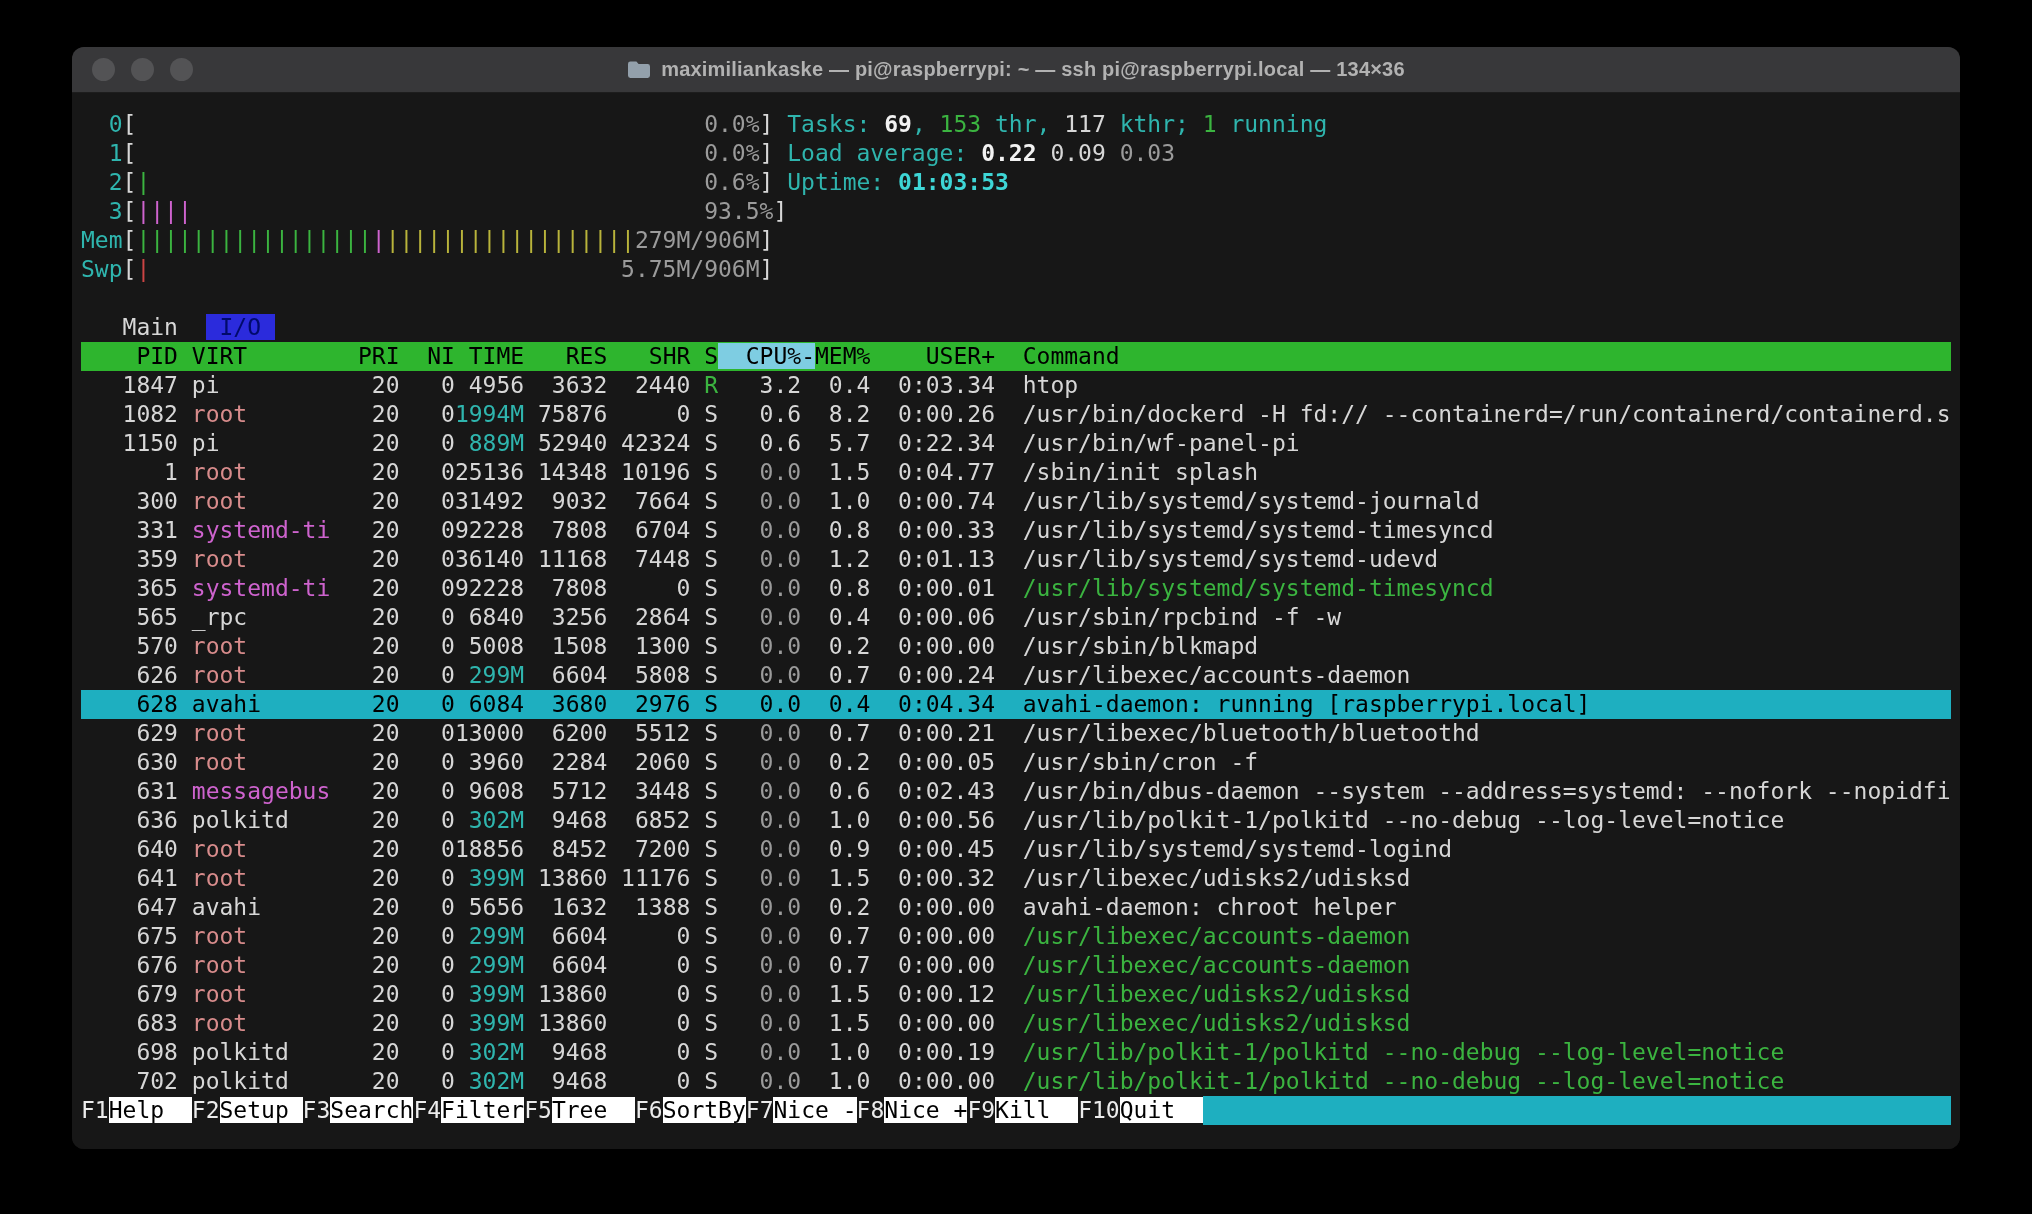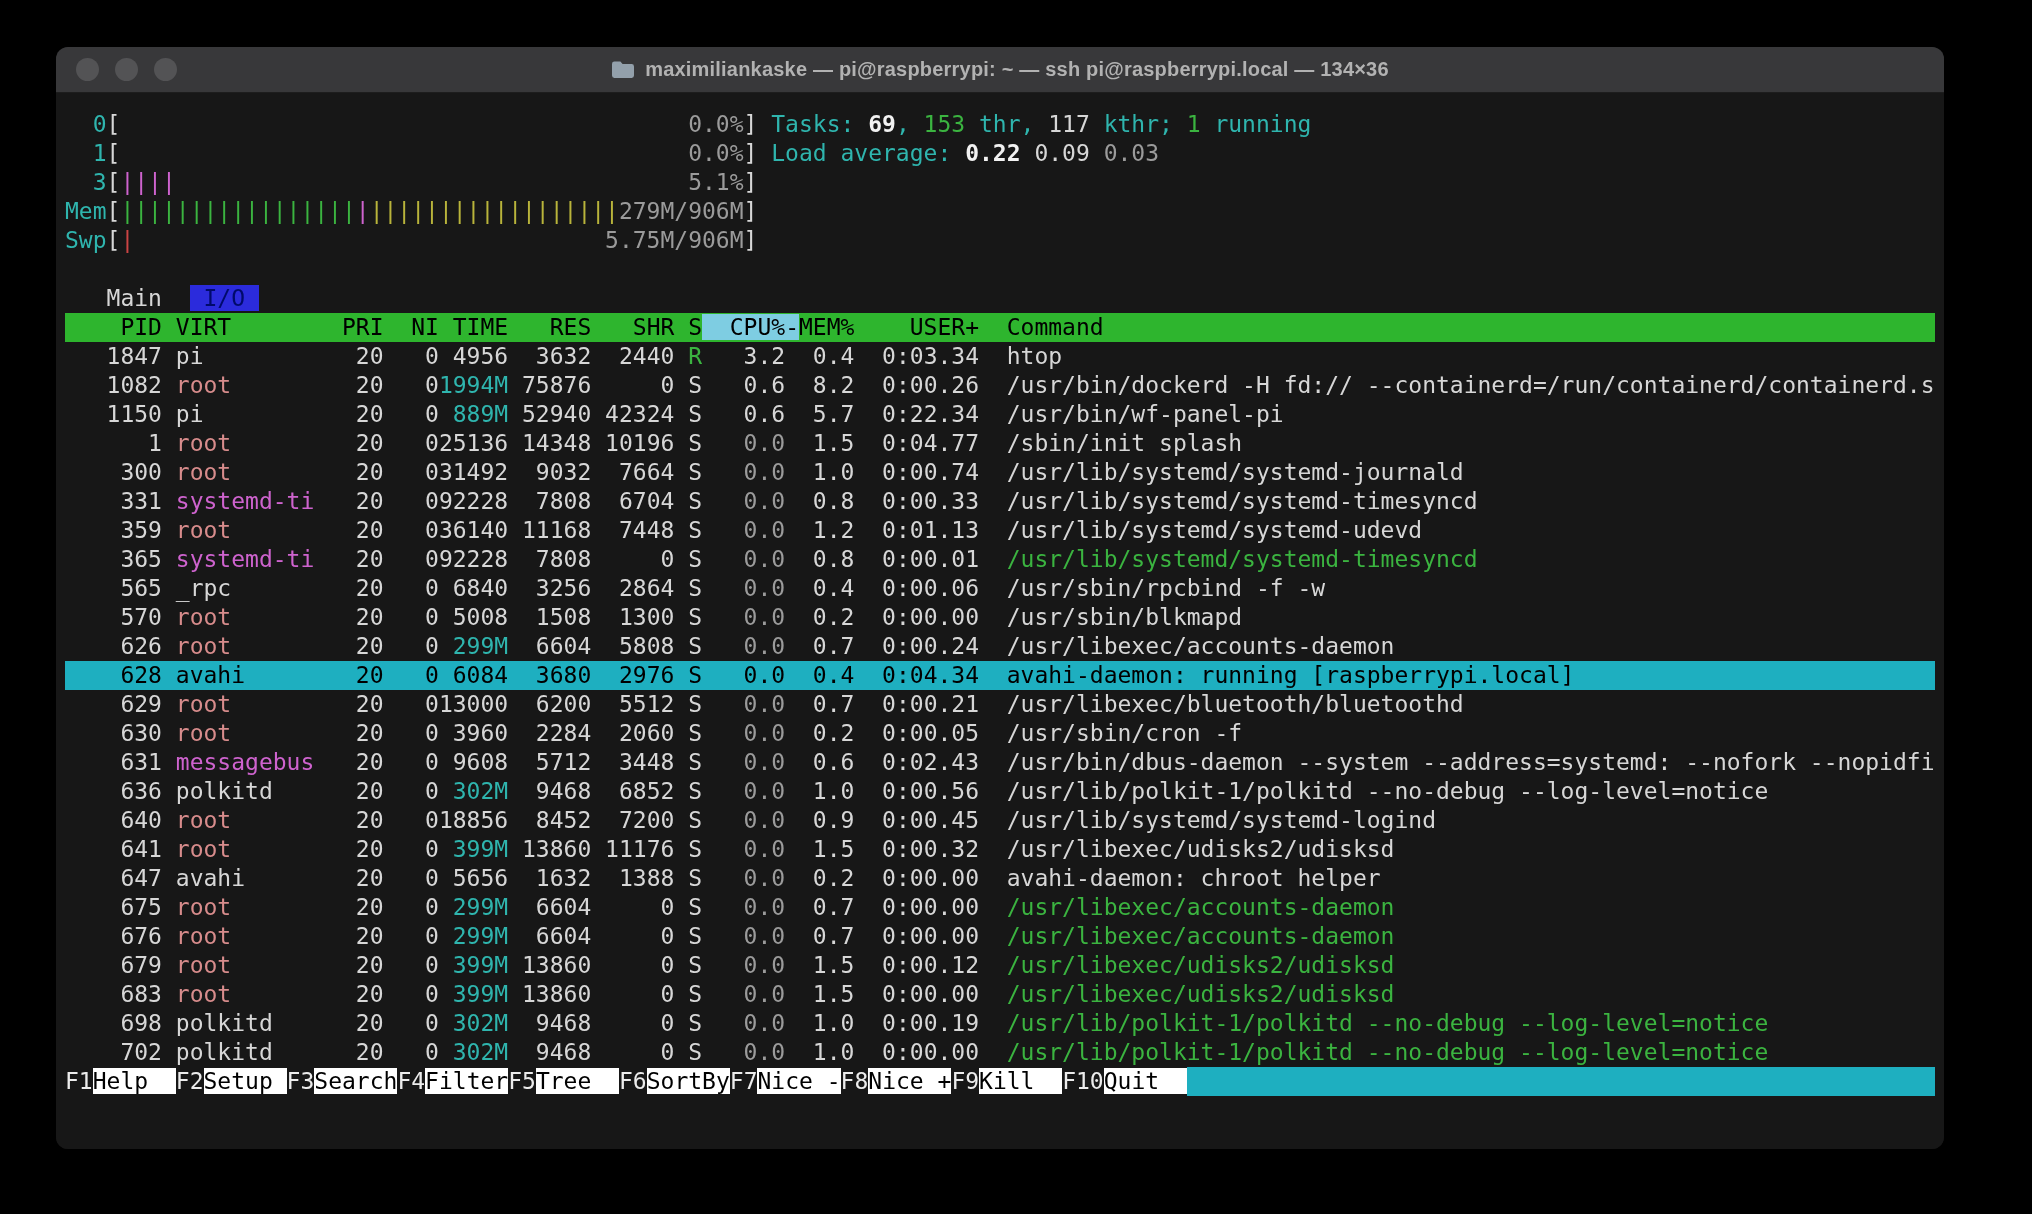--- a/index.html
+++ b/index.html
@@ -1,18 +1,18 @@
 <!DOCTYPE html>
 <html><head>
 <meta charset="utf-8">
 <style>
   *{margin:0;padding:0;box-sizing:border-box}
   html,body{background:#000}
   body{width:2032px;height:1214px;position:relative;font-family:"Liberation Sans",sans-serif;overflow:hidden}
-  .window{position:absolute;left:56px;top:47px;width:1888px;height:1102px;border-radius:12px;overflow:hidden;
+  .window{position:absolute;left:72px;top:47px;width:1888px;height:1102px;border-radius:12px;overflow:hidden;
           background:#171717;box-shadow:0 25px 70px rgba(0,0,0,.85),0 0 0 1px #000}
   .titlebar{height:46px;background:#38383a;position:relative;display:flex;align-items:center;justify-content:center;border-bottom:1px solid #1d1d1d}
   .lights{position:absolute;left:20px;top:0;height:100%;display:flex;align-items:center;gap:16px}
   .light{width:23px;height:23px;border-radius:50%;background:#535355;display:inline-block}
   .title{display:flex;align-items:center;gap:10px;color:#b2b2b2;font-size:20px;font-weight:bold;letter-spacing:.2px}
   .terminal{height:1056px;padding:17px 9px 2px;font-family:"DejaVu Sans Mono",monospace;font-size:23px;line-height:29px;
             color:#d7d7d7;background:#171717;overflow:hidden}
   .row{height:29px;white-space:pre}
   .c-fg{color:#d7d7d7}
   .c-dim{color:#9b9b9b}
@@ -54,21 +54,22 @@
       <div class="title">
         <svg width="24" height="19" viewBox="0 0 24 19" aria-hidden="true">
           <path d="M1 4 a2.4 2.4 0 0 1 2.4-2.4 h6 l2.2 2.4 h9 A2.4 2.4 0 0 1 23 6.4 v9.2 a2.4 2.4 0 0 1 -2.4 2.4 H3.4 A2.4 2.4 0 0 1 1 15.6 z" fill="#93a0ab"></path>
         </svg>
         <span>maximiliankaske — pi@raspberrypi: ~ — ssh pi@raspberrypi.local — 134×36</span>
       </div>
     </div>
     <div class="terminal" id="term">
         <div class="row"><span class="c-cyan">  0</span><span class="c-fg">[</span><span>                                         </span><span class="c-dim">0.0%</span><span class="c-fg">]</span><span> </span><span class="c-cyan">Tasks: </span><span class="c-bold">69</span><span class="c-cyan">, </span><span class="c-green">153</span><span class="c-cyan"> thr, </span><span class="c-fg">117</span><span class="c-cyan"> kthr; </span><span class="c-green">1</span><span class="c-cyan"> running</span></div>
         <div class="row"><span class="c-cyan">  1</span><span class="c-fg">[</span><span>                                         </span><span class="c-dim">0.0%</span><span class="c-fg">]</span><span> </span><span class="c-cyan">Load average: </span><span class="c-bold">0.22 </span><span class="c-fg">0.09 </span><span class="c-dim">0.03</span></div>
-        <div class="row"><span class="c-cyan">  3</span><span class="c-fg">[</span><span class="tick-magenta">||||</span><span>                                     </span><span class="c-dim">5.1%</span><span class="c-fg">]</span></div>
+        <div class="row"><span class="c-cyan">  2</span><span class="c-fg">[</span><span class="tick-green">|</span><span>                                        </span><span class="c-dim">0.6%</span><span class="c-fg">]</span><span> </span><span class="c-cyan">Uptime: </span><span class="c-bcyan">01:03:53</span></div>
+        <div class="row"><span class="c-cyan">  3</span><span class="c-fg">[</span><span class="tick-magenta">||||</span><span>                                     </span><span class="c-dim">93.5%</span><span class="c-fg">]</span></div>
         <div class="row"><span class="c-cyan">Mem</span><span class="c-fg">[</span><span class="tick-green">|||||||||||||||||</span><span class="tick-magenta">|</span><span class="tick-yellow">||||||||||||||||||</span><span></span><span class="c-dim">279M/906M</span><span class="c-fg">]</span></div>
         <div class="row"><span class="c-cyan">Swp</span><span class="c-fg">[</span><span class="tick-red">|</span><span>                                  </span><span class="c-dim">5.75M/906M</span><span class="c-fg">]</span></div>
         <div class="row"><span> </span></div>
         <div class="row"><span>   </span><span class="tab-main">Main</span><span>  </span><span class="tab-io"> I/O </span></div>
         <div class="row row-header"><span>    PID</span><span> </span><span>VIRT        </span><span>PRI</span><span>  NI</span><span> TIME</span><span>   RES</span><span>   SHR</span><span> S</span><span class="sort-col">  CPU%-</span><span>MEM%</span><span>    USER+</span><span>  Command</span></div>
         <div class="row"><span class="c-fg">   1847</span><span> </span><span class="c-fg">pi          </span><span class="c-fg"> 20</span><span class="c-fg">   0</span><span class="c-fg"> 4956</span><span class="c-fg">  3632</span><span class="c-fg">  2440</span><span class="c-green"> R</span><span class="c-fg">   3.2</span><span> </span><span class="c-fg"> 0.4</span><span class="c-fg">  0:03.34</span><span>  </span><span class="c-fg">htop</span></div>
         <div class="row"><span class="c-fg">   1082</span><span> </span><span class="c-rose">root        </span><span class="c-fg"> 20</span><span class="c-fg">   0</span><span class="c-cyanv">1994M</span><span class="c-fg"> 75876</span><span class="c-fg">     0</span><span class="c-fg"> S</span><span class="c-fg">   0.6</span><span> </span><span class="c-fg"> 8.2</span><span class="c-fg">  0:00.26</span><span>  </span><span class="c-fg">/usr/bin/dockerd -H fd:// --containerd=/run/containerd/containerd.s</span></div>
         <div class="row"><span class="c-fg">   1150</span><span> </span><span class="c-fg">pi          </span><span class="c-fg"> 20</span><span class="c-fg">   0</span><span class="c-cyanv"> 889M</span><span class="c-fg"> 52940</span><span class="c-fg"> 42324</span><span class="c-fg"> S</span><span class="c-fg">   0.6</span><span> </span><span class="c-fg"> 5.7</span><span class="c-fg">  0:22.34</span><span>  </span><span class="c-fg">/usr/bin/wf-panel-pi</span></div>
         <div class="row"><span class="c-fg">      1</span><span> </span><span class="c-rose">root        </span><span class="c-fg"> 20</span><span class="c-fg">   0</span><span class="c-fg">25136</span><span class="c-fg"> 14348</span><span class="c-fg"> 10196</span><span class="c-fg"> S</span><span class="c-dim">   0.0</span><span> </span><span class="c-fg"> 1.5</span><span class="c-fg">  0:04.77</span><span>  </span><span class="c-fg">/sbin/init splash</span></div>
         <div class="row"><span class="c-fg">    300</span><span> </span><span class="c-rose">root        </span><span class="c-fg"> 20</span><span class="c-fg">   0</span><span class="c-fg">31492</span><span class="c-fg">  9032</span><span class="c-fg">  7664</span><span class="c-fg"> S</span><span class="c-dim">   0.0</span><span> </span><span class="c-fg"> 1.0</span><span class="c-fg">  0:00.74</span><span>  </span><span class="c-fg">/usr/lib/systemd/systemd-journald</span></div>

